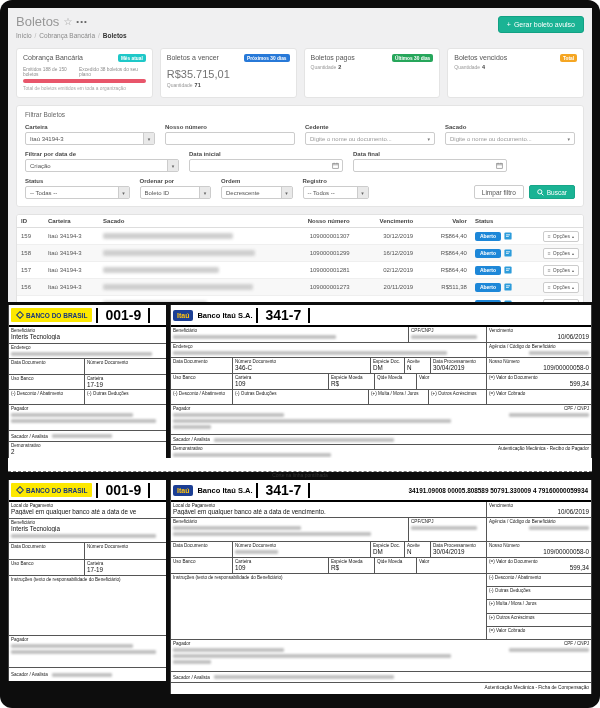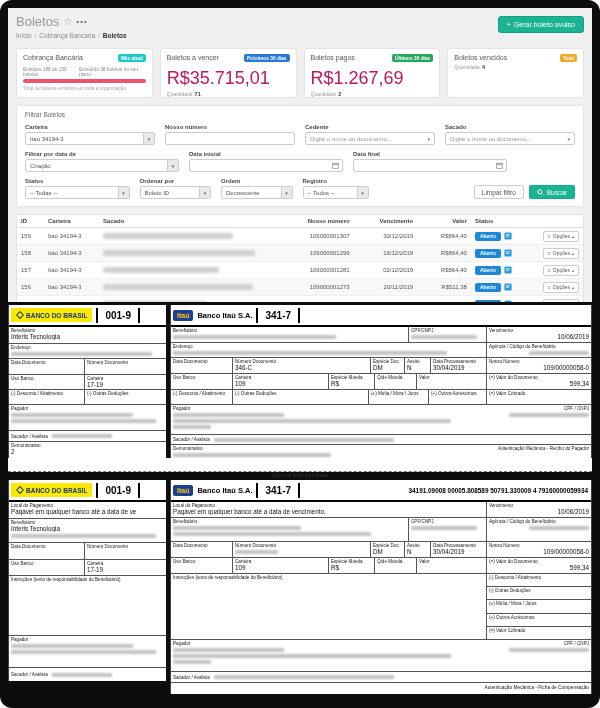--- a/index.html
+++ b/index.html
@@ -21,21 +21,21 @@
 
 .cards{display:flex;gap:7px;margin-top:6px}
 .card{flex:1;background:#fff;border:1px solid #e4e4e4;border-radius:3px;padding:5px 6px;height:50px}
 .cardtop{display:flex;justify-content:space-between;align-items:flex-start}
 .cardtitle{font-size:7px;color:#555}
 .badge{font-size:4.8px;color:#fff;padding:1.5px 3px;border-radius:2px;white-space:nowrap;font-weight:bold}
 .b-teal{background:#1ec8c8}.b-blue{background:#2779d8}.b-green{background:#26a65b}.b-orange{background:#f5a623}
 .bill2{display:flex;justify-content:space-between;margin-top:5px;font-size:4.8px;color:#8d8d8d}
 .redbar{height:4px;background:#e8566b;border-radius:2px;margin-top:2px}
 .foot{margin-top:3px;font-size:4.8px;color:#a7a7a7}
-.amount{font-size:18px;color:#be185d;margin-top:6px}
+.amount{font-size:11px;color:#737373;margin-top:6px}
 .qty{margin-top:2px;font-size:5px;color:#999}
 .qty b{font-size:5.5px;color:#444;margin-left:2px}
 
 .filtercard{background:#fff;border:1px solid #e4e4e4;border-radius:3px;margin-top:7px;padding:5px 8px 7px}
 .ftitle{font-size:6.5px;color:#666}
 .frow{display:flex;gap:10px;margin-top:2px}
 .fcol{flex:1}
 .fcol.w20{flex:0 0 19%}.fcol.w13{flex:0 0 13%}.fcol.w12{flex:0 0 12%}.fcol.w28{flex:0 0 28%}
 .fspacer{flex:1}
 .flb{font-size:6px;color:#4a4a4a;font-weight:bold;margin:4px 0 2px}
@@ -65,21 +65,21 @@
 .optbtn .cu{font-size:4px;color:#666}
 
 
 .doc{position:absolute;background:#fff;overflow:hidden;border-left:1px solid #444}
 .doc.rb{border-right:1px solid #444}
 .bhead{display:flex;align-items:center;gap:4px;border-bottom:2px solid #000;height:22px;padding:0 2px}
 .bbbox{background:#fde800;color:#17357c;font-weight:bold;font-size:6.5px;display:flex;align-items:center;gap:2px;padding:3px 5px;border-radius:1px;white-space:nowrap}
 .itaubox{background:#1c3f94;color:#ffc20e;font-weight:bold;font-size:7px;padding:2px 4px;border-radius:2px}
 .vbar{width:2px;height:15px;background:#000}
 .bname{font-weight:bold;font-size:7.5px;color:#000;white-space:nowrap}
-.bcode{font-weight:bold;font-size:10px;color:#000;padding:0 3px}
+.bcode{font-weight:bold;font-size:14px;color:#000;padding:0 3px}
 .linha{flex:1;text-align:right;font-weight:bold;font-size:6.4px;white-space:nowrap;padding-right:1px}
 .brow{display:flex;border-bottom:1px solid #555;align-items:stretch}
 .brow.nb{border-bottom:none}
 .bc{border-right:1px solid #555;padding:1px 2px;overflow:hidden}
 .bc.last{border-right:none}
 .grow{flex:1}
 .w104{flex:0 0 104px}
 .lb{font-size:4.6px;color:#222;white-space:nowrap;overflow:hidden}
 .vl{font-size:6.3px;color:#111;white-space:nowrap;overflow:hidden}
 .vr{text-align:right}
@@ -138,21 +138,20 @@
           <span class="badge b-blue">Próximos 30 dias</span>
         </div>
         <div class="amount">R$35.715,01</div>
         <div class="qty"><span>Quantidade</span><b>71</b></div>
       </div>
       <div class="card">
         <div class="cardtop">
           <span class="cardtitle">Boletos pagos</span>
           <span class="badge b-green">Últimos 30 dias</span>
         </div>
-        <div class="amount">R$1.267,69</div>
         <div class="qty"><span>Quantidade</span><b>2</b></div>
       </div>
       <div class="card">
         <div class="cardtop">
           <span class="cardtitle">Boletos vencidos</span>
           <span class="badge b-orange">Total</span>
         </div>
         <div class="qty"><span>Quantidade</span><b>4</b></div>
       </div>
     </div>

